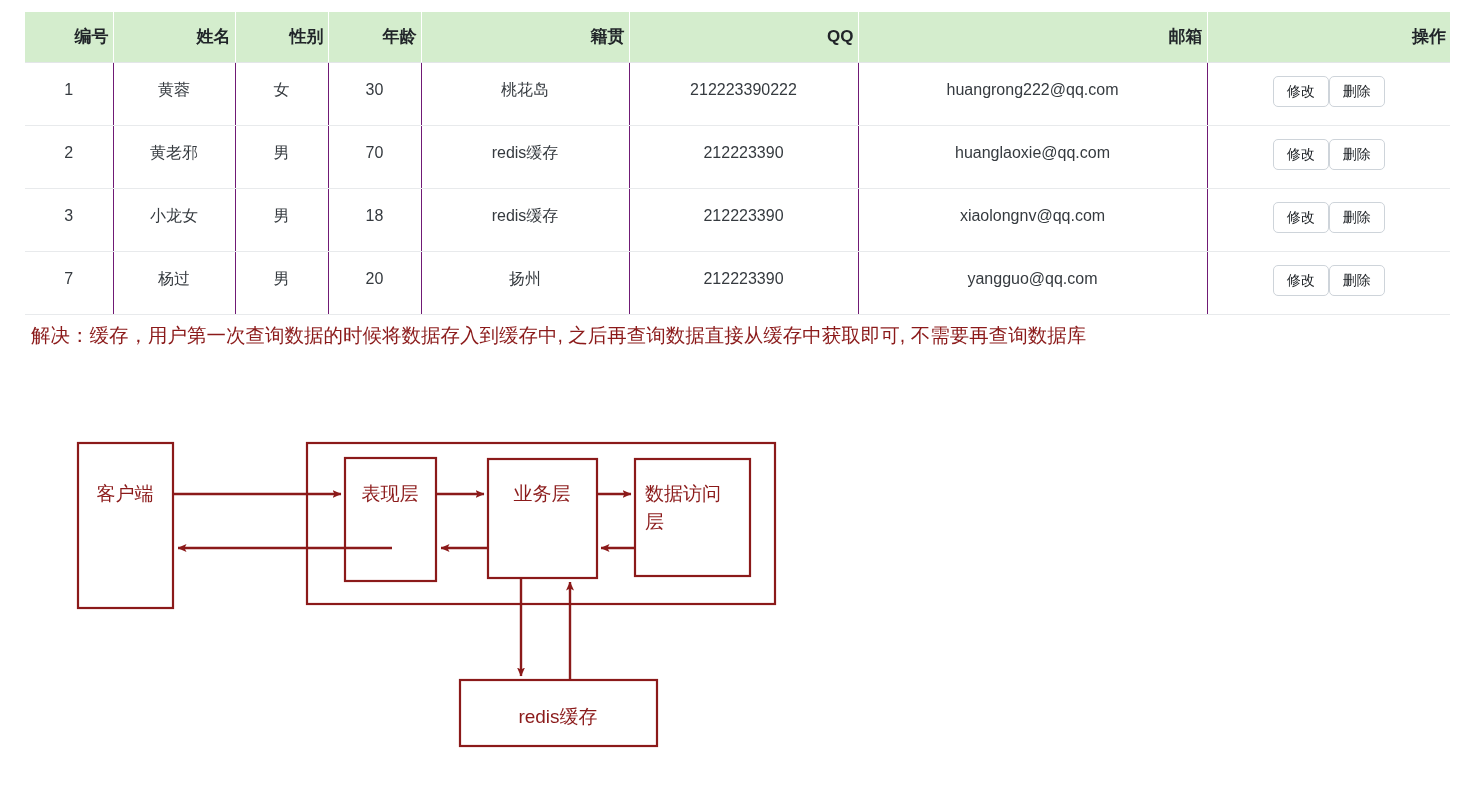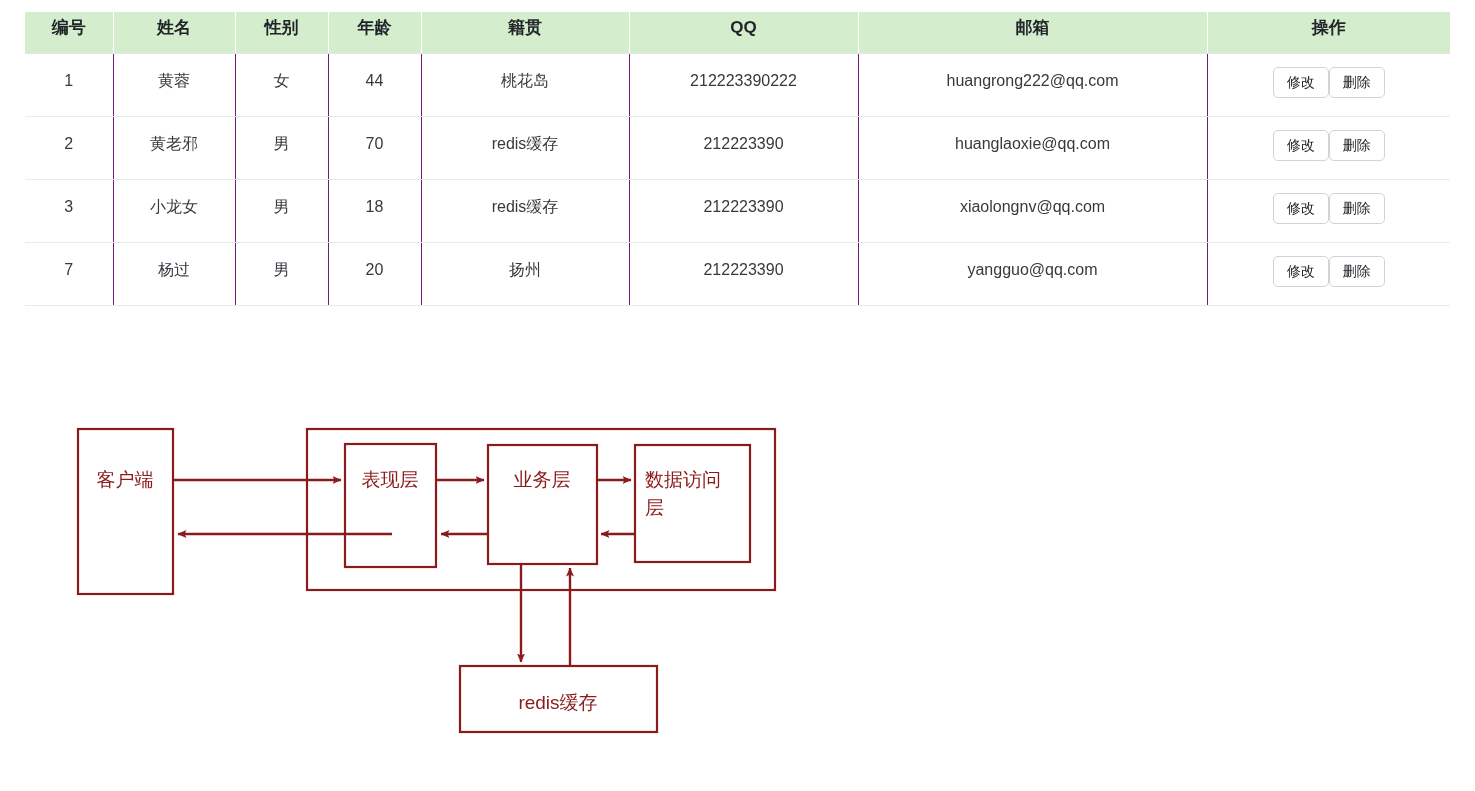--- a/index.html
+++ b/index.html
@@ -27,22 +27,22 @@
     width: 1425px;
     border-collapse: collapse;
     table-layout: fixed;
     background: #ffffff;
   }
   table.data-table th {
     background: #d4edcd;
     font-size: 17px;
     font-weight: bold;
     color: #212529;
-    text-align: center;
-    padding: 4px 4px 14px 4px;
+    text-align: right;
+    padding: 13px 4px 14px 4px;
     border: none;
     border-bottom: 1px solid #e3e6e8;
     vertical-align: middle;
   }
   table.data-table th + th {
     border-left: 1px solid #ffffff;
     margin-top: 16px;
   }
   table.data-table td {
     font-size: 16px;
@@ -106,21 +106,21 @@
     font-size: 19.5px;
     line-height: 27px;
     white-space: nowrap;
   }
   .notes .note-line { display: block; }
 
   
   .diagram {
     position: absolute;
     left: 0;
-    top: 404px;
+    top: 418px;
     width: 1475px;
     height: 360px;
   }
   .diagram svg { display: block; }
   .dg-label {
     font-family: "Liberation Sans", "DejaVu Sans", sans-serif;
     font-size: 19px;
     fill: #8b1a1a;
   }
 </style>
@@ -150,21 +150,21 @@
         <th>邮箱</th>
         <th>操作</th>
       </tr>
     </thead>
     <tbody>
 
       <tr>
         <td>1</td>
         <td>黄蓉</td>
         <td>女</td>
-        <td>44</td>
+        <td>30</td>
         <td>桃花岛</td>
         <td>212223390222</td>
         <td>huangrong222@qq.com</td>
         <td class="action-cell">
           <div class="btn-group">
             <button class="mini-btn">修改</button>
             <button class="mini-btn">删除</button>
           </div>
         </td>
       </tr>
@@ -215,20 +215,21 @@
             <button class="mini-btn">删除</button>
           </div>
         </td>
       </tr>
 
     </tbody>
   </table>
 </div>
 
 <div class="notes">
+  <span class="note-line">解决：缓存，用户第一次查询数据的时候将数据存入到缓存中, 之后再查询数据直接从缓存中获取即可, 不需要再查询数据库</span>
 </div>
 
 <div class="diagram">
   <svg width="1475" height="360" viewBox="0 0 1475 360" xmlns="http://www.w3.org/2000/svg">
     <defs>
       <marker id="arrowhead" markerWidth="9" markerHeight="8" refX="8.5" refY="4" orient="auto" markerUnits="userSpaceOnUse">
         <path d="M0,0 L9,4 L0,8 L2,4 Z" fill="#8b1a1a"></path>
       </marker>
     </defs>
 

